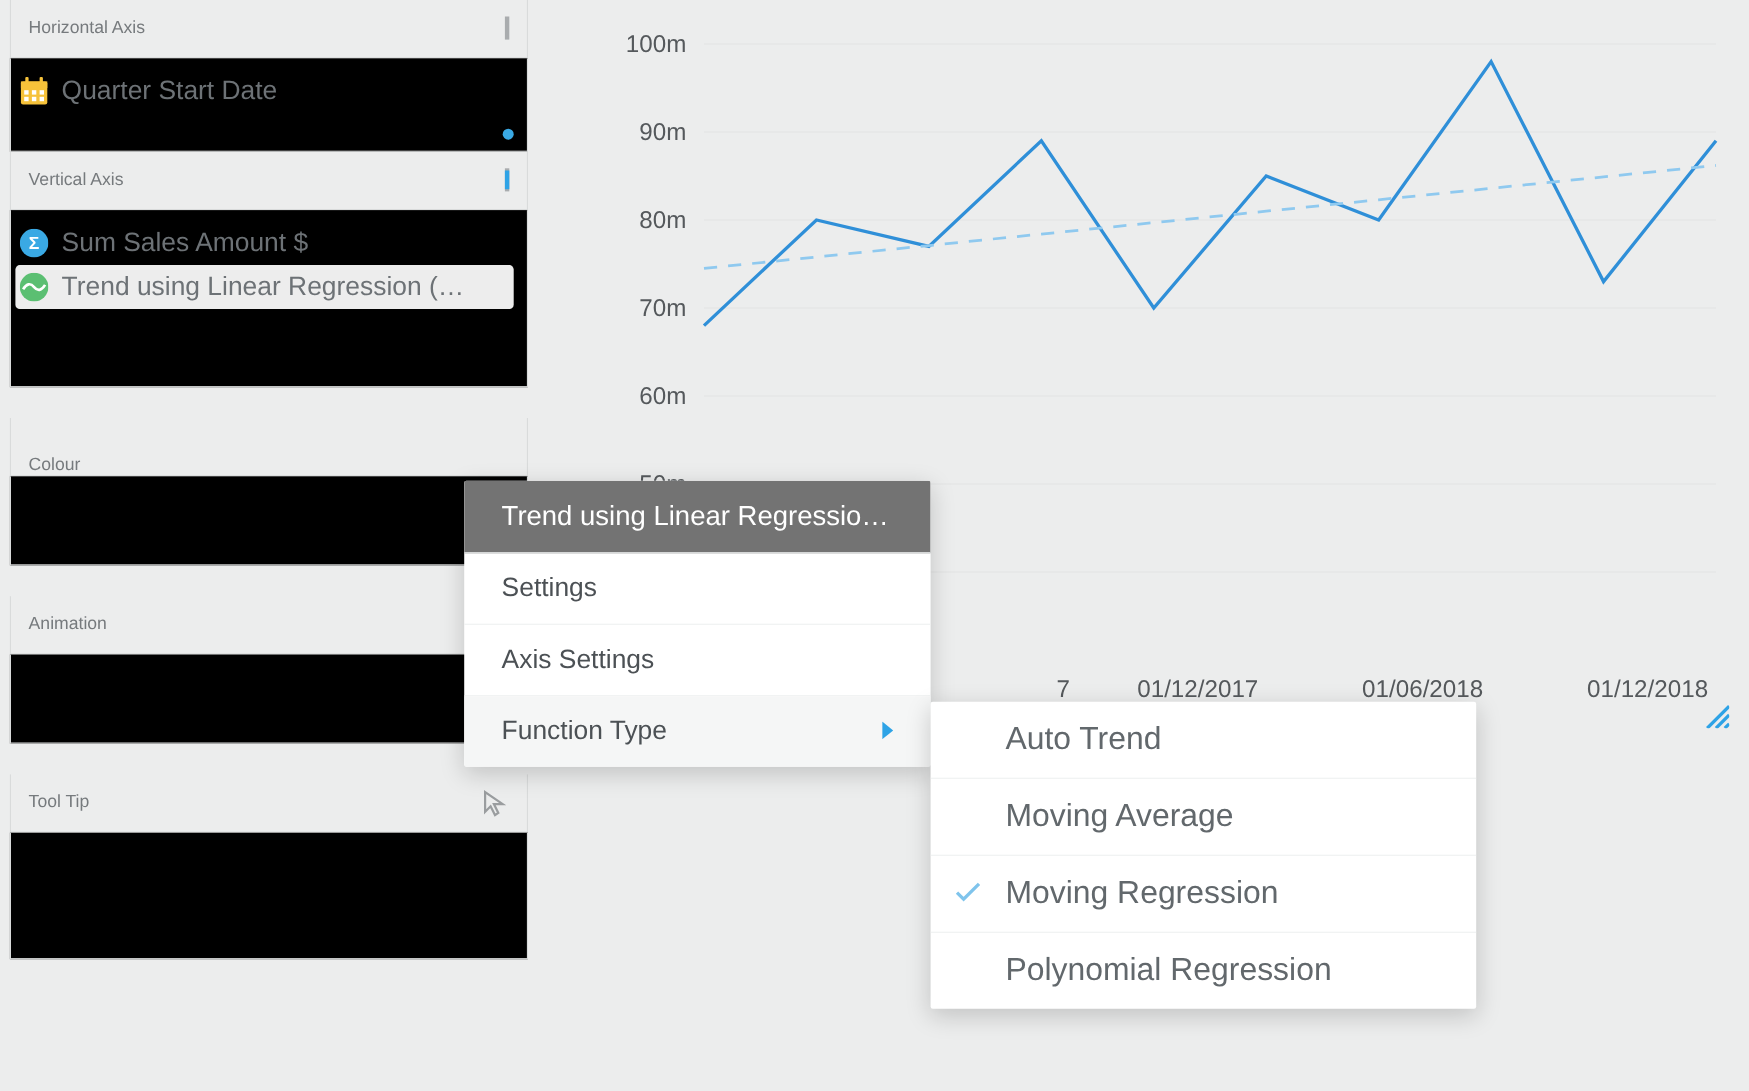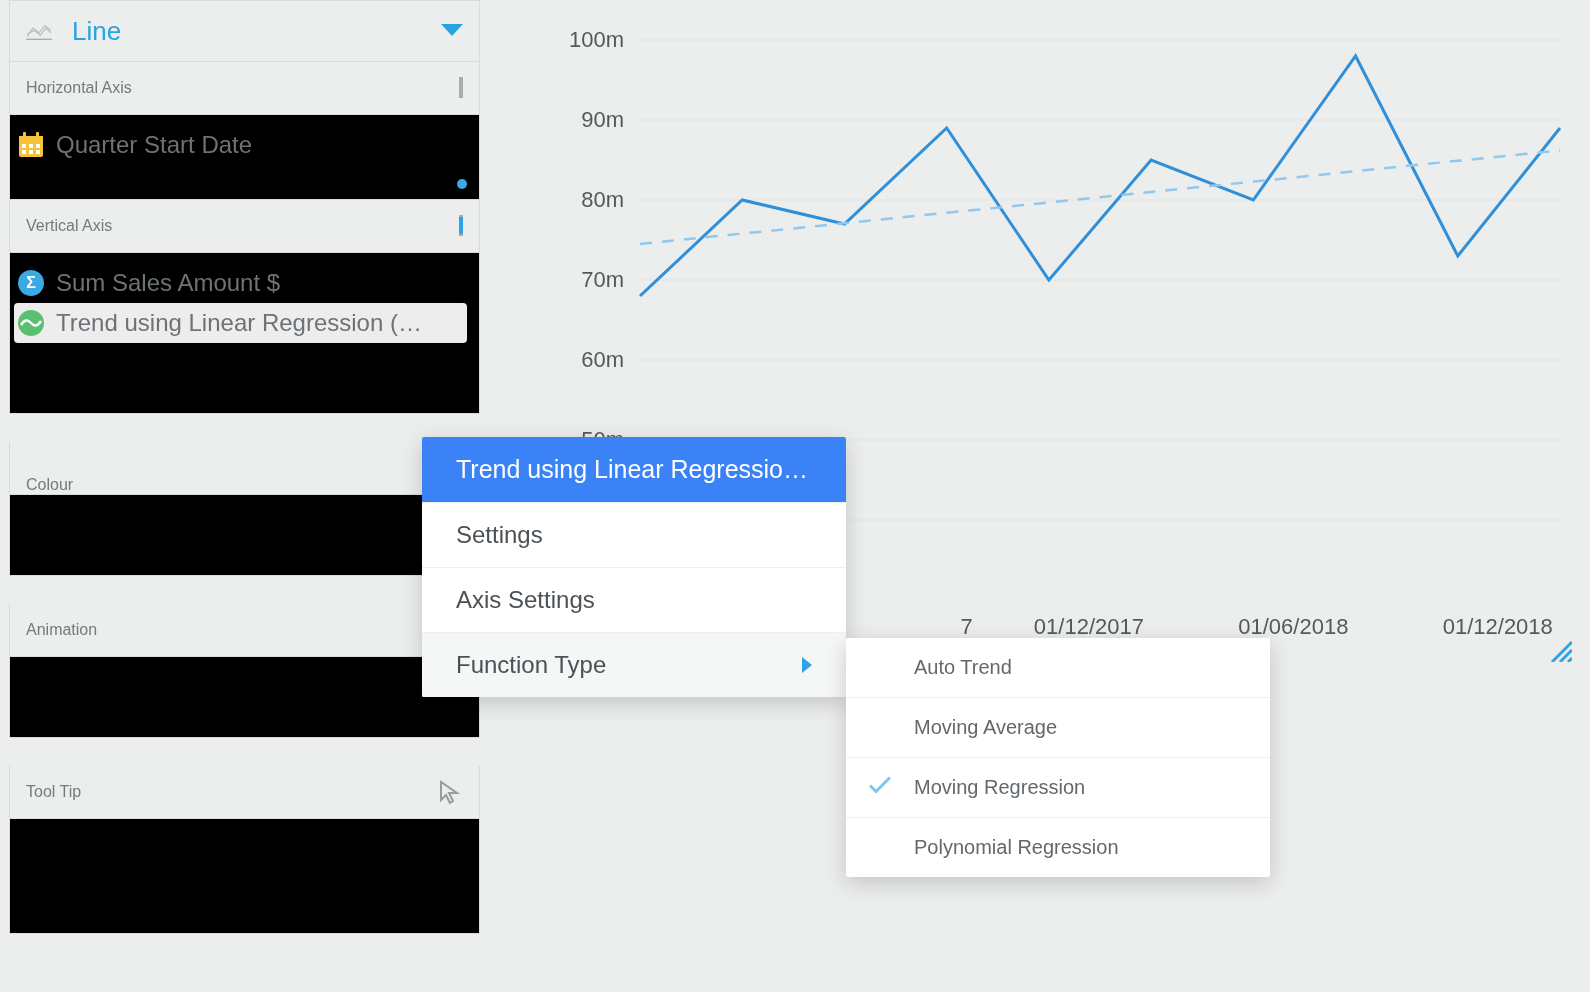--- a/index.html
+++ b/index.html
@@ -37,51 +37,36 @@
   
   .chart-wrap{position:absolute;left:510px;top:0;right:0;bottom:0;}
   .chart-svg{position:absolute;inset:0;}
   .resize-handle{position:absolute;right:18px;bottom:330px;}
   .resize-handle svg{display:block;}
 
   
   .ctx-menu{position:absolute;left:422px;top:437px;width:424px;background:#fff;box-shadow:0 6px 22px rgba(0,0,0,0.18);border-radius:2px;overflow:hidden;font-size:24px;}
   .ctx-item{padding:18px 34px;border-bottom:1px solid #eef0f0;color:#4c5155;display:flex;align-items:center;}
   .ctx-item:last-child{border-bottom:none;}
-  .ctx-item.title{background:#3b82f6;color:#fff;font-size:25px;}
+  .ctx-item.title{background:#737373;color:#fff;font-size:25px;}
   .ctx-item .arrow-r{margin-left:auto;}
   .ctx-item.hover{background:#f5f6f6;}
 
-  .sub-menu{position:absolute;left:846px;top:638px;width:424px;background:#fff;box-shadow:0 6px 22px rgba(0,0,0,0.18);border-radius:2px;overflow:hidden;font-size:20px;}
+  .sub-menu{position:absolute;left:846px;top:638px;width:496px;background:#fff;box-shadow:0 6px 22px rgba(0,0,0,0.18);border-radius:2px;overflow:hidden;font-size:29px;}
   .sub-item{padding:18px 24px 18px 68px;border-bottom:1px solid #eef0f0;color:#62686c;position:relative;}
   .sub-item:last-child{border-bottom:none;}
   .sub-item .check{position:absolute;left:22px;top:50%;transform:translateY(-50%);}
 </style>
 </head>
 <body>
 
 <div id="app">
 
   <div class="sidebar">
 
-    <div class="panel-block chart-type">
-      <span class="line-icon icon-box">
-        <svg width="44" height="30" viewBox="0 0 44 30">
-          <polyline points="2,24 12,10 22,18 32,6 42,14" stroke="#b8bcbe" stroke-width="2" fill="none"></polyline>
-          <polyline points="2,20 14,14 24,22 34,10 42,18" stroke="#b8bcbe" stroke-width="2" fill="none"></polyline>
-          <line x1="0" y1="29" x2="44" y2="29" stroke="#9fa3a5" stroke-width="2"></line>
-        </svg>
-      </span>
-      <span class="ct-label">Line</span>
-      <span class="caret">
-        <svg width="22" height="14" viewBox="0 0 22 14">
-            <polygon points="0,0 22,0 11,12" fill="#29a3e2"></polygon>
-          </svg>
-      </span>
-    </div>
 
     <div class="section-header">
       <span>Horizontal Axis</span>
       <span class="hdr-icon"><span class="axis-square h"></span></span>
     </div>
     <div class="section-body">
       <div class="field-row">
         <span class="icon-box">
           <svg width="26" height="26" viewBox="0 0 26 26">
             <rect x="1" y="4" width="24" height="21" rx="2" fill="#f6c23a"></rect>

